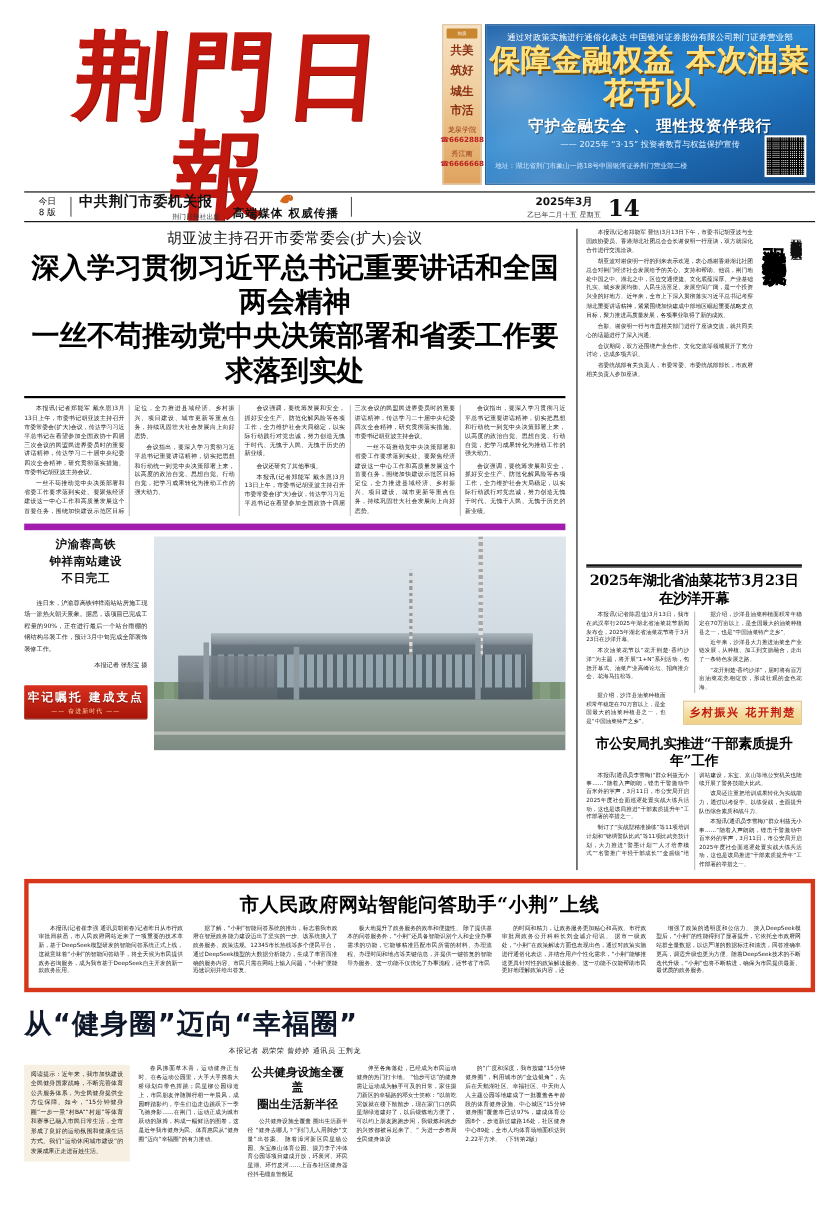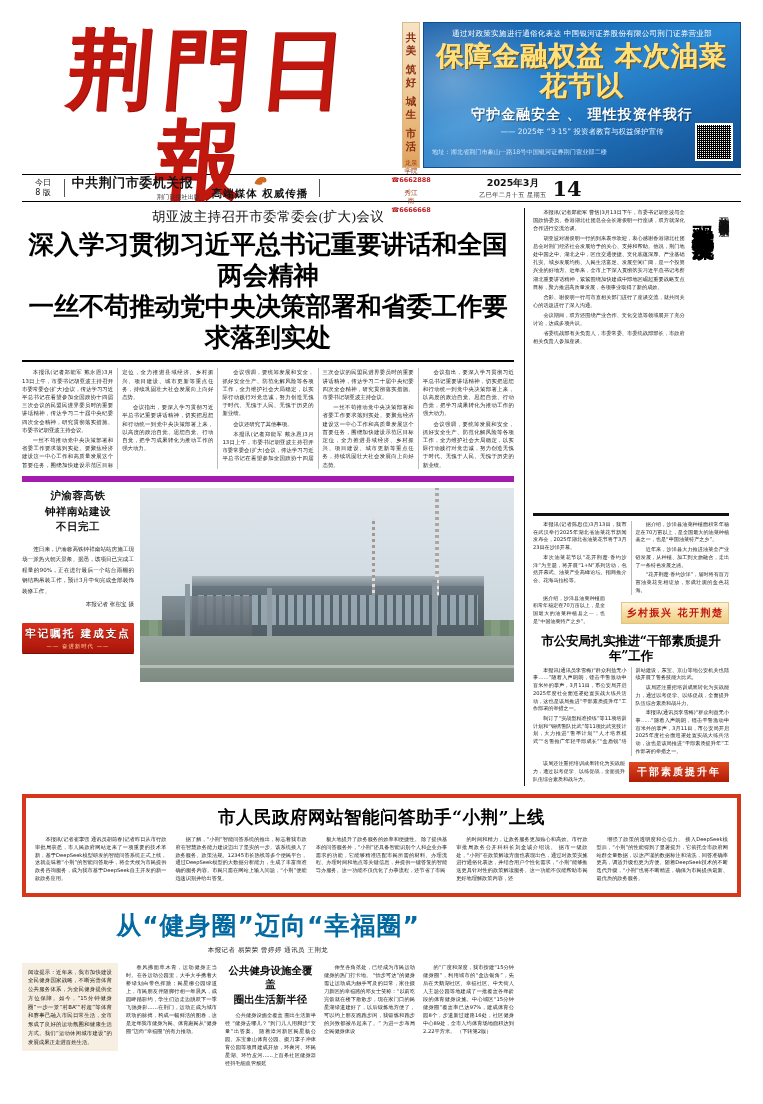--- a/index.html
+++ b/index.html
@@ -32,21 +32,21 @@
     text-align:center;
     font-family:"DejaVu Serif","Liberation Serif",serif;
     font-size:13.5px;
     letter-spacing:3px;
     color:#b1160f;
     font-weight:bold;
     margin-top:-4px;
   }
   .mh-right { flex:1; display:flex; padding-left:8px; }
   .ad-sidecol {
-    width:18px;
+    width:36px;
     background:linear-gradient(180deg,#f6e2c4 0%,#f0cfa0 40%,#e8b87c 70%,#e0a25e 100%);
     border:1px solid #d9b98c;
     display:flex; flex-direction:column; align-items:center;
     padding-top:3px;
   }
   .ad-sidecol .mini-logo {
     width:28px;height:9px;background:#c8862f;border-radius:1px;
     font-size:4px;color:#fff;text-align:center;line-height:9px;overflow:hidden;
   }
   .ad-sidecol .vtext {
@@ -225,21 +225,21 @@
   .pylon { position:absolute; bottom:46px; width:5px; background:#8e9aa2; }
   .trees { position:absolute; left:0; bottom:46px; height:16px; width:100%;
           background:repeating-linear-gradient(90deg,#5c7a53 0 9px,#6d8a60 9px 18px); opacity:.75;}
   .roadline { position:absolute; left:0; right:0; bottom:14px; height:3px; background:#d8d8d2; opacity:.6;}
 
   
   .hl-box { border:4px solid #d6371a; padding:7px 9px 9px 9px; margin-top:8px; background:#fff; }
   .hl-h { text-align:center; font-weight:bold; font-size:17.5px; color:#000;
           font-family:"DejaVu Serif","Liberation Serif",serif; letter-spacing:.5px; margin-bottom:7px;}
 
-  .big-h { text-align:center; font-weight:bold; font-size:25px; color:#0369a1;
+  .big-h { text-align:left; font-weight:bold; font-size:25px; color:#0f172a;
            font-family:"DejaVu Sans","Liberation Sans",sans-serif; letter-spacing:1px; margin-top:12px;}
   .big-sub { text-align:center; font-size:11px; color:#111; margin-top:5px;
              font-family:"DejaVu Serif","Liberation Serif",serif;}
   .byline { text-align:center; font-size:6.4px; color:#222; margin-top:4px; letter-spacing:.5px;}
 
   .tintbox { background:#f6efe2; padding:5px 6px; font-size:5.4px; line-height:1.62;
              color:#1a1a1a; text-align:justify; }
   .sub-h { text-align:center; font-weight:bold; font-size:10.5px; color:#111; line-height:1.4;
            font-family:"DejaVu Serif","Liberation Serif",serif; margin-bottom:4px;}
 
@@ -393,20 +393,21 @@
             <p>合影。谢俊明一行与市直相关部门进行了座谈交流，就共同关心的话题进行了深入沟通。</p>
             <p>会议期间，双方还围绕产业合作、文化交流等领域展开了充分讨论，达成多项共识。</p>
             <p>省委统战部有关负责人，市委常委、市委统战部部长，市政府相关负责人参加座谈。</p>
           </div>
           <div class="vtitle">双方就深化合作进行交流洽谈</div>
           <div class="vkicker">胡亚波与香港湖北社团总会会长谢俊明座谈</div>
         </div>
 
         <div class="hr-dbl"></div>
 
+        <div class="sec-h">2025年湖北省油菜花节3月23日在沙洋开幕</div>
         <div class="txtcols c2 colrule" style="font-size:5.1px;">
           <p>本报讯(记者陈思佳)3月13日，我市在武汉举行2025年湖北省油菜花节新闻发布会，2025年湖北省油菜花节将于3月23日在沙洋开幕。</p>
           <p>本次油菜花节以“花开荆楚·香约沙洋”为主题，将开展“1+N”系列活动，包括开幕式、油菜产业高峰论坛、招商推介会、花海马拉松等。</p>
           <p>据介绍，沙洋县油菜种植面积常年稳定在70万亩以上，是全国最大的油菜种植县之一，也是“中国油菜特产之乡”。</p>
           <p>近年来，沙洋县大力推进油菜全产业链发展，从种植、加工到文旅融合，走出了一条特色发展之路。</p>
           <p>“花开荆楚·香约沙洋”，届时将有百万亩油菜花竞相绽放，形成壮观的金色花海。</p>
         </div>
 
         <div style="display:flex;gap:16px;align-items:flex-end;">
           <div class="rtext" style="flex:1;font-size:5px;">
@@ -418,28 +419,20 @@
         </div>
 
         <div class="sec-h s2">市公安局扎实推进“干部素质提升年”工作</div>
         <div class="txtcols c2 colrule" style="font-size:5.1px;">
           <p>本报讯(通讯员李雪梅)“群众利益无小事……”随着入声朗朗，铿击干警激动中百米外的掌声，3月11日，市公安局开启2025年度社会面巡逻处置实战大练兵活动，这也是该局推进“干部素质提升年”工作部署的举措之一。</p>
           <p>制订了“实战型精准操练”等11项培训计划和“锦绣警队比武”等11项比武竞技计划，大力推进“警墨计划”“人才培养模式”“名警推广年轻干部成长”“金盾锐”培训站建设，东宝、京山等地公安机关也陆续开展了警务技能大比武。</p>
           <p>该局还注重把培训成果转化为实战能力，通过以考促学、以练促战，全面提升队伍综合素质和战斗力。</p>
           <p>本报讯(通讯员李雪梅)“群众利益无小事……”随着入声朗朗，铿击干警激动中百米外的掌声，3月11日，市公安局开启2025年度社会面巡逻处置实战大练兵活动，这也是该局推进“干部素质提升年”工作部署的举措之一。</p>
         </div>
 
-        <div style="display:flex;gap:4px;align-items:flex-end;">
-          <div class="rtext" style="flex:1;font-size:5px;">
-            <p>该局还注重把培训成果转化为实战能力，通过以考促学、以练促战，全面提升队伍综合素质和战斗力。</p>
-          </div>
-          <div class="red-banner2" style="width:100px;">
-            <span>干部素质提升年</span>
-          </div>
-        </div>
       </div>
     </div>
 
     <div class="hl-box">
       <div class="hl-h">市人民政府网站智能问答助手“小荆”上线</div>
       <div class="txtcols c5 " style="font-size:5.2px;">
         <p>本报讯(记者崔李强 通讯员胡前春)记者昨日从市行政审批局获悉，市人民政府网站近来了一项重要的技术革新，基于DeepSeek模型研发的智能问答系统正式上线，这就意味着“小荆”的智能问答助手，将全天候为市民提供政务咨询服务，成为我市基于DeepSeek自主开发的新一款政务应用。</p>
         <p>据了解，“小荆”智能问答系统的推出，标志着我市政府在智慧政务能力建设迈出了坚实的一步。该系统接入了政务服务、政策法规、12345市长热线等多个便民平台，通过DeepSeek模型的大数据分析能力，生成了丰富而准确的服务内容。市民只需在网站上输入问题，“小荆”便能迅速识别并给出答复。</p>
         <p>极大地提升了政务服务的效率和便捷性。
 除了提供基本的问答服务外，“小荆”还具备智能识别个人和企业办事需求的功能，它能够精准匹配市民所需的材料、办理流程、办理时间和地点等关键信息，并提供一键答复的智能导办服务。这一功能不仅优化了办事流程，还节省了市民</p>

